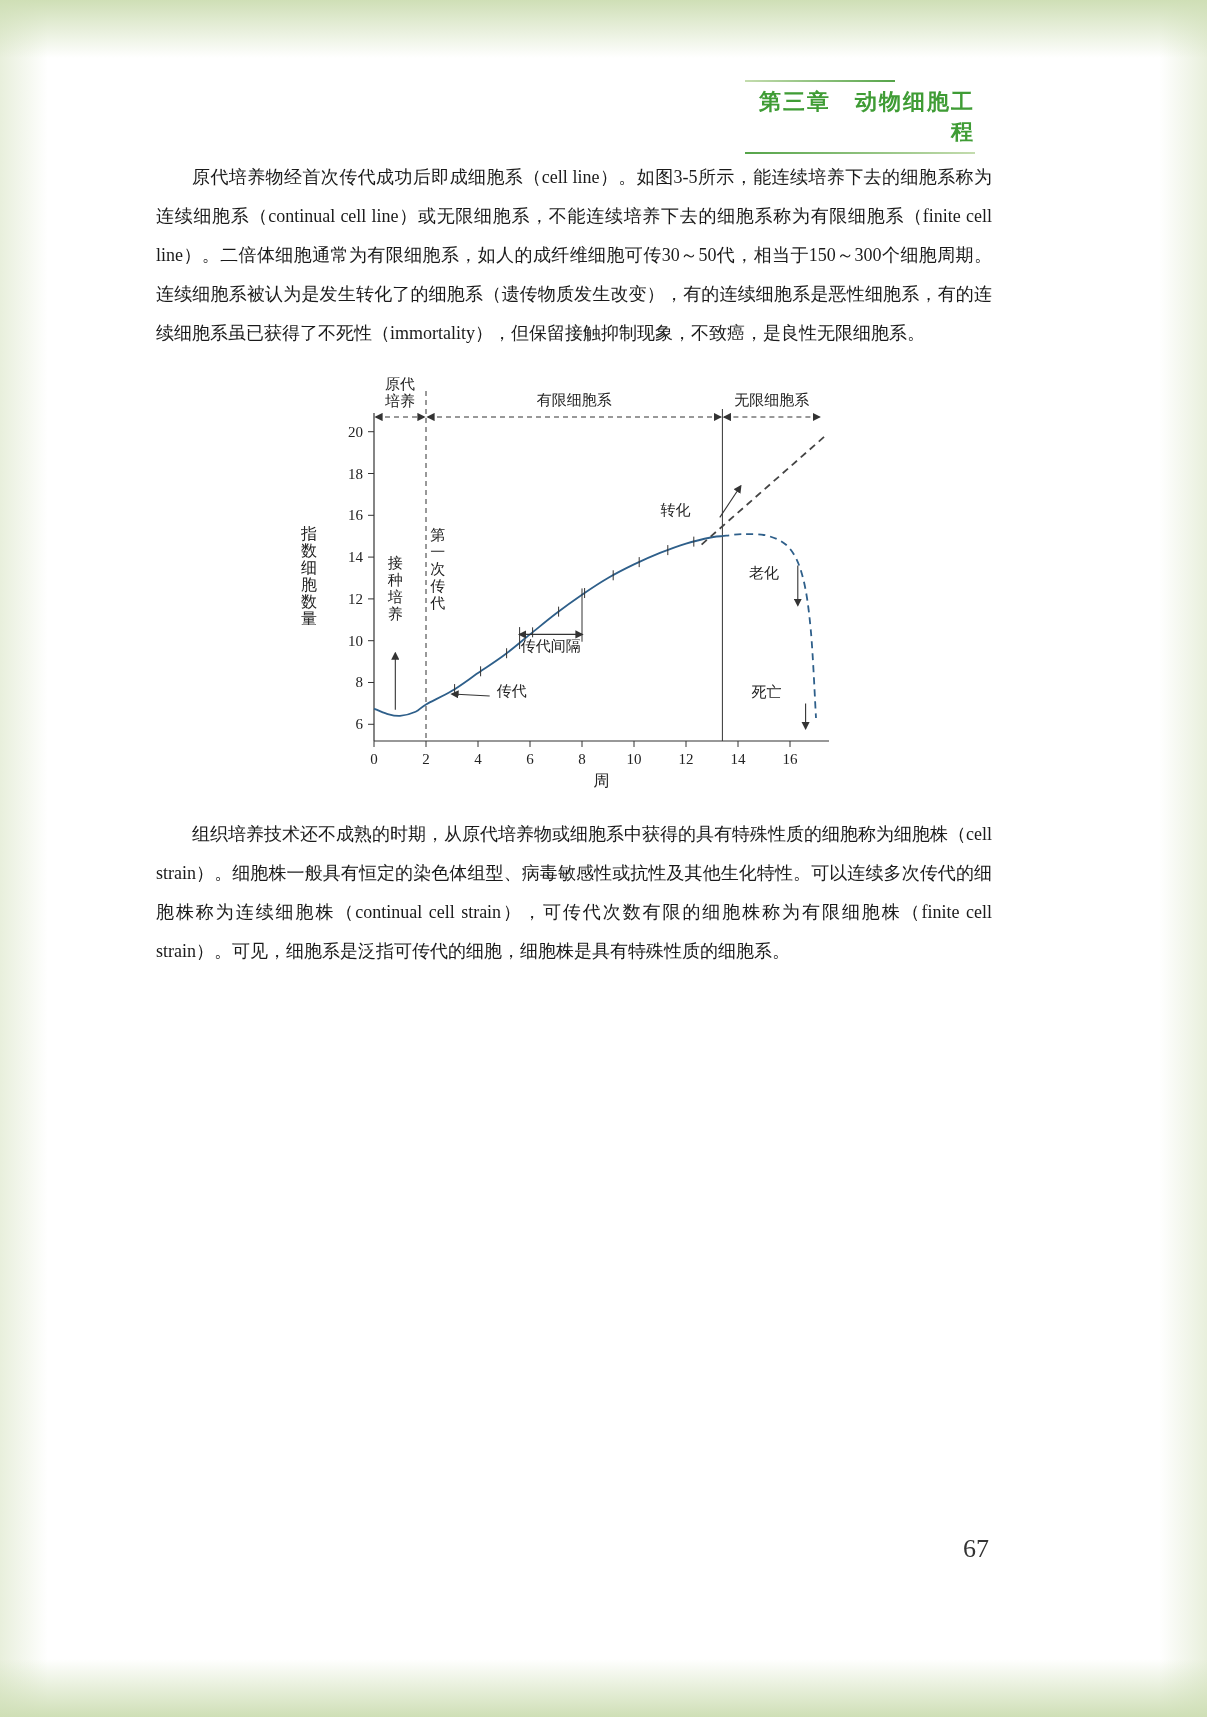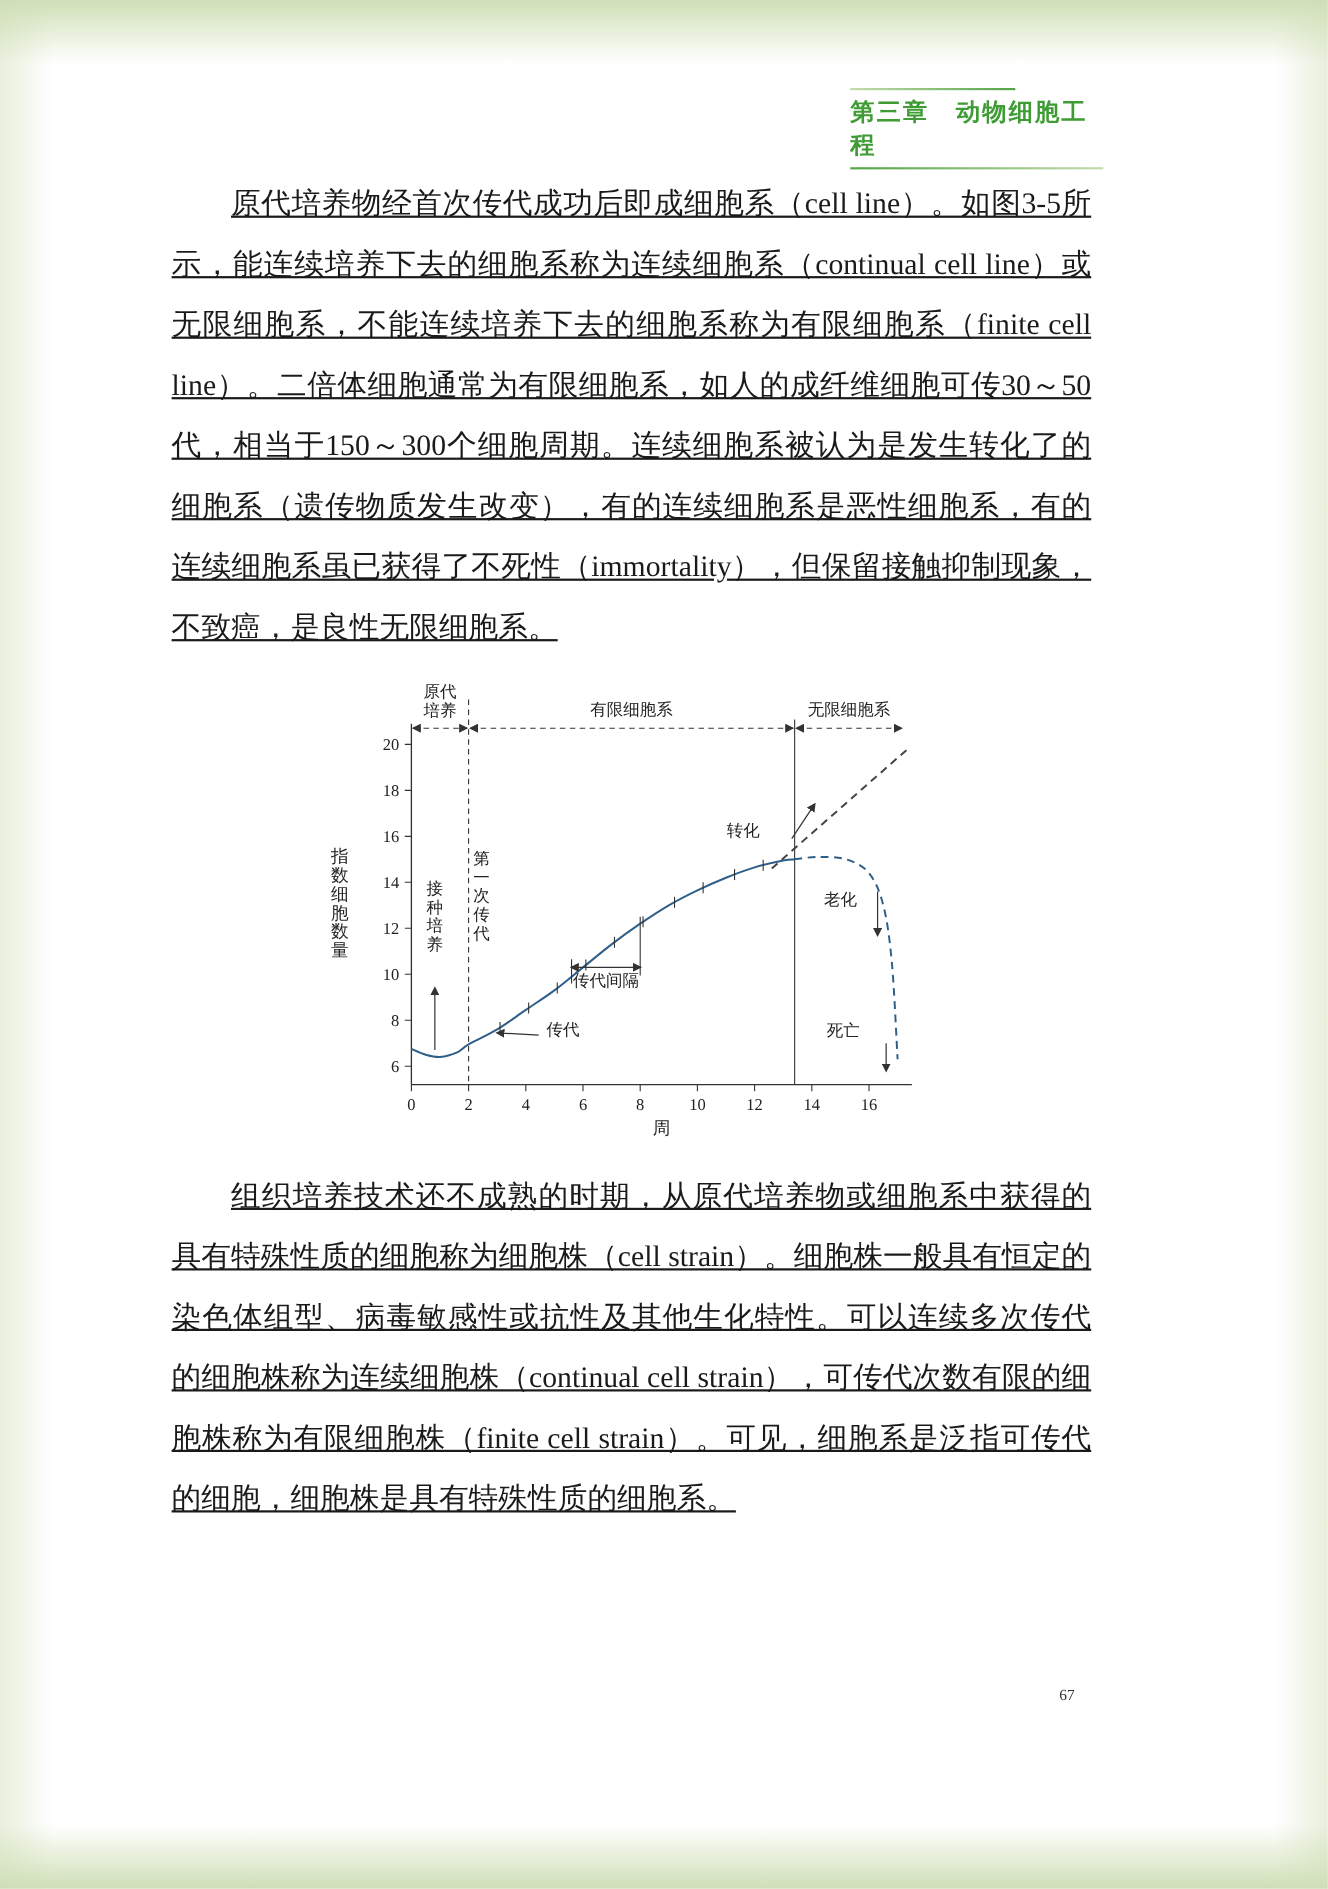--- a/index.html
+++ b/index.html
@@ -11,58 +11,58 @@
       linear-gradient(to bottom, #cfdfb6 0px, rgba(255,255,255,0) 58px),
       linear-gradient(to top, #cfdfb6 0px, rgba(255,255,255,0) 58px),
       linear-gradient(to right, #e8efdc 0px, rgba(255,255,255,0) 48px),
       linear-gradient(to left, #e8efdc 0px, rgba(255,255,255,0) 48px),
       #ffffff;
     font-family:"Liberation Serif","DejaVu Serif",serif;
     color:#1a1a1a;
     overflow:hidden;
   }
   .chapter-header {
-    position:absolute; top:80px; right:204px;
-    text-align:left;
+    position:absolute; top:80px; right:232px;
+    text-align:right;
     width:230px;
   }
   .chapter-header::before {
     content:""; display:block; height:2px; width:150px;
     background:linear-gradient(to right,#c4dcae,#55a449);
     margin:0 0 5px 0;
   }
   .chapter-header::after {
     content:""; display:block; height:2px; width:230px;
     background:linear-gradient(to right,#55a449,#c4dcae);
     margin:5px 0 0 0;
   }
   .chapter-title {
     color:#3f9c35; font-size:22px; font-weight:bold; letter-spacing:2px;
   }
   .content {
     position:absolute; left:156px; top:158px; width:836px;
   }
   .body-par {
-    margin:0; font-size:27px; line-height:55px;
-    text-align:justify; text-indent:2em;text-decoration:underline;
+    margin:0; font-size:18px; line-height:39px;
+    text-align:justify; text-indent:2em;
   }
   figure.fig {
     margin:16px auto 12px auto; width:590px; text-align:center;
   }
   figure.fig svg { display:block; }
   figure.fig svg text {
     font-family:"Liberation Serif","DejaVu Serif",serif;
     fill:#222222;
   }
   figcaption.fig-caption {
     font-size:19px; margin-top:8px; color:#1a1a1a; text-align:center;
   }
   .page-number {
-    position:absolute; right:230px; top:1534px;
-    font-size:14px; color:#333333;
+    position:absolute; right:218px; top:1534px;
+    font-size:26px; color:#333333;
   }
 </style>
 </head>
 <body>
 
 <div class="page">
 
   <div class="chapter-header">
     <span class="chapter-title">第三章　动物细胞工程</span>
   </div>

